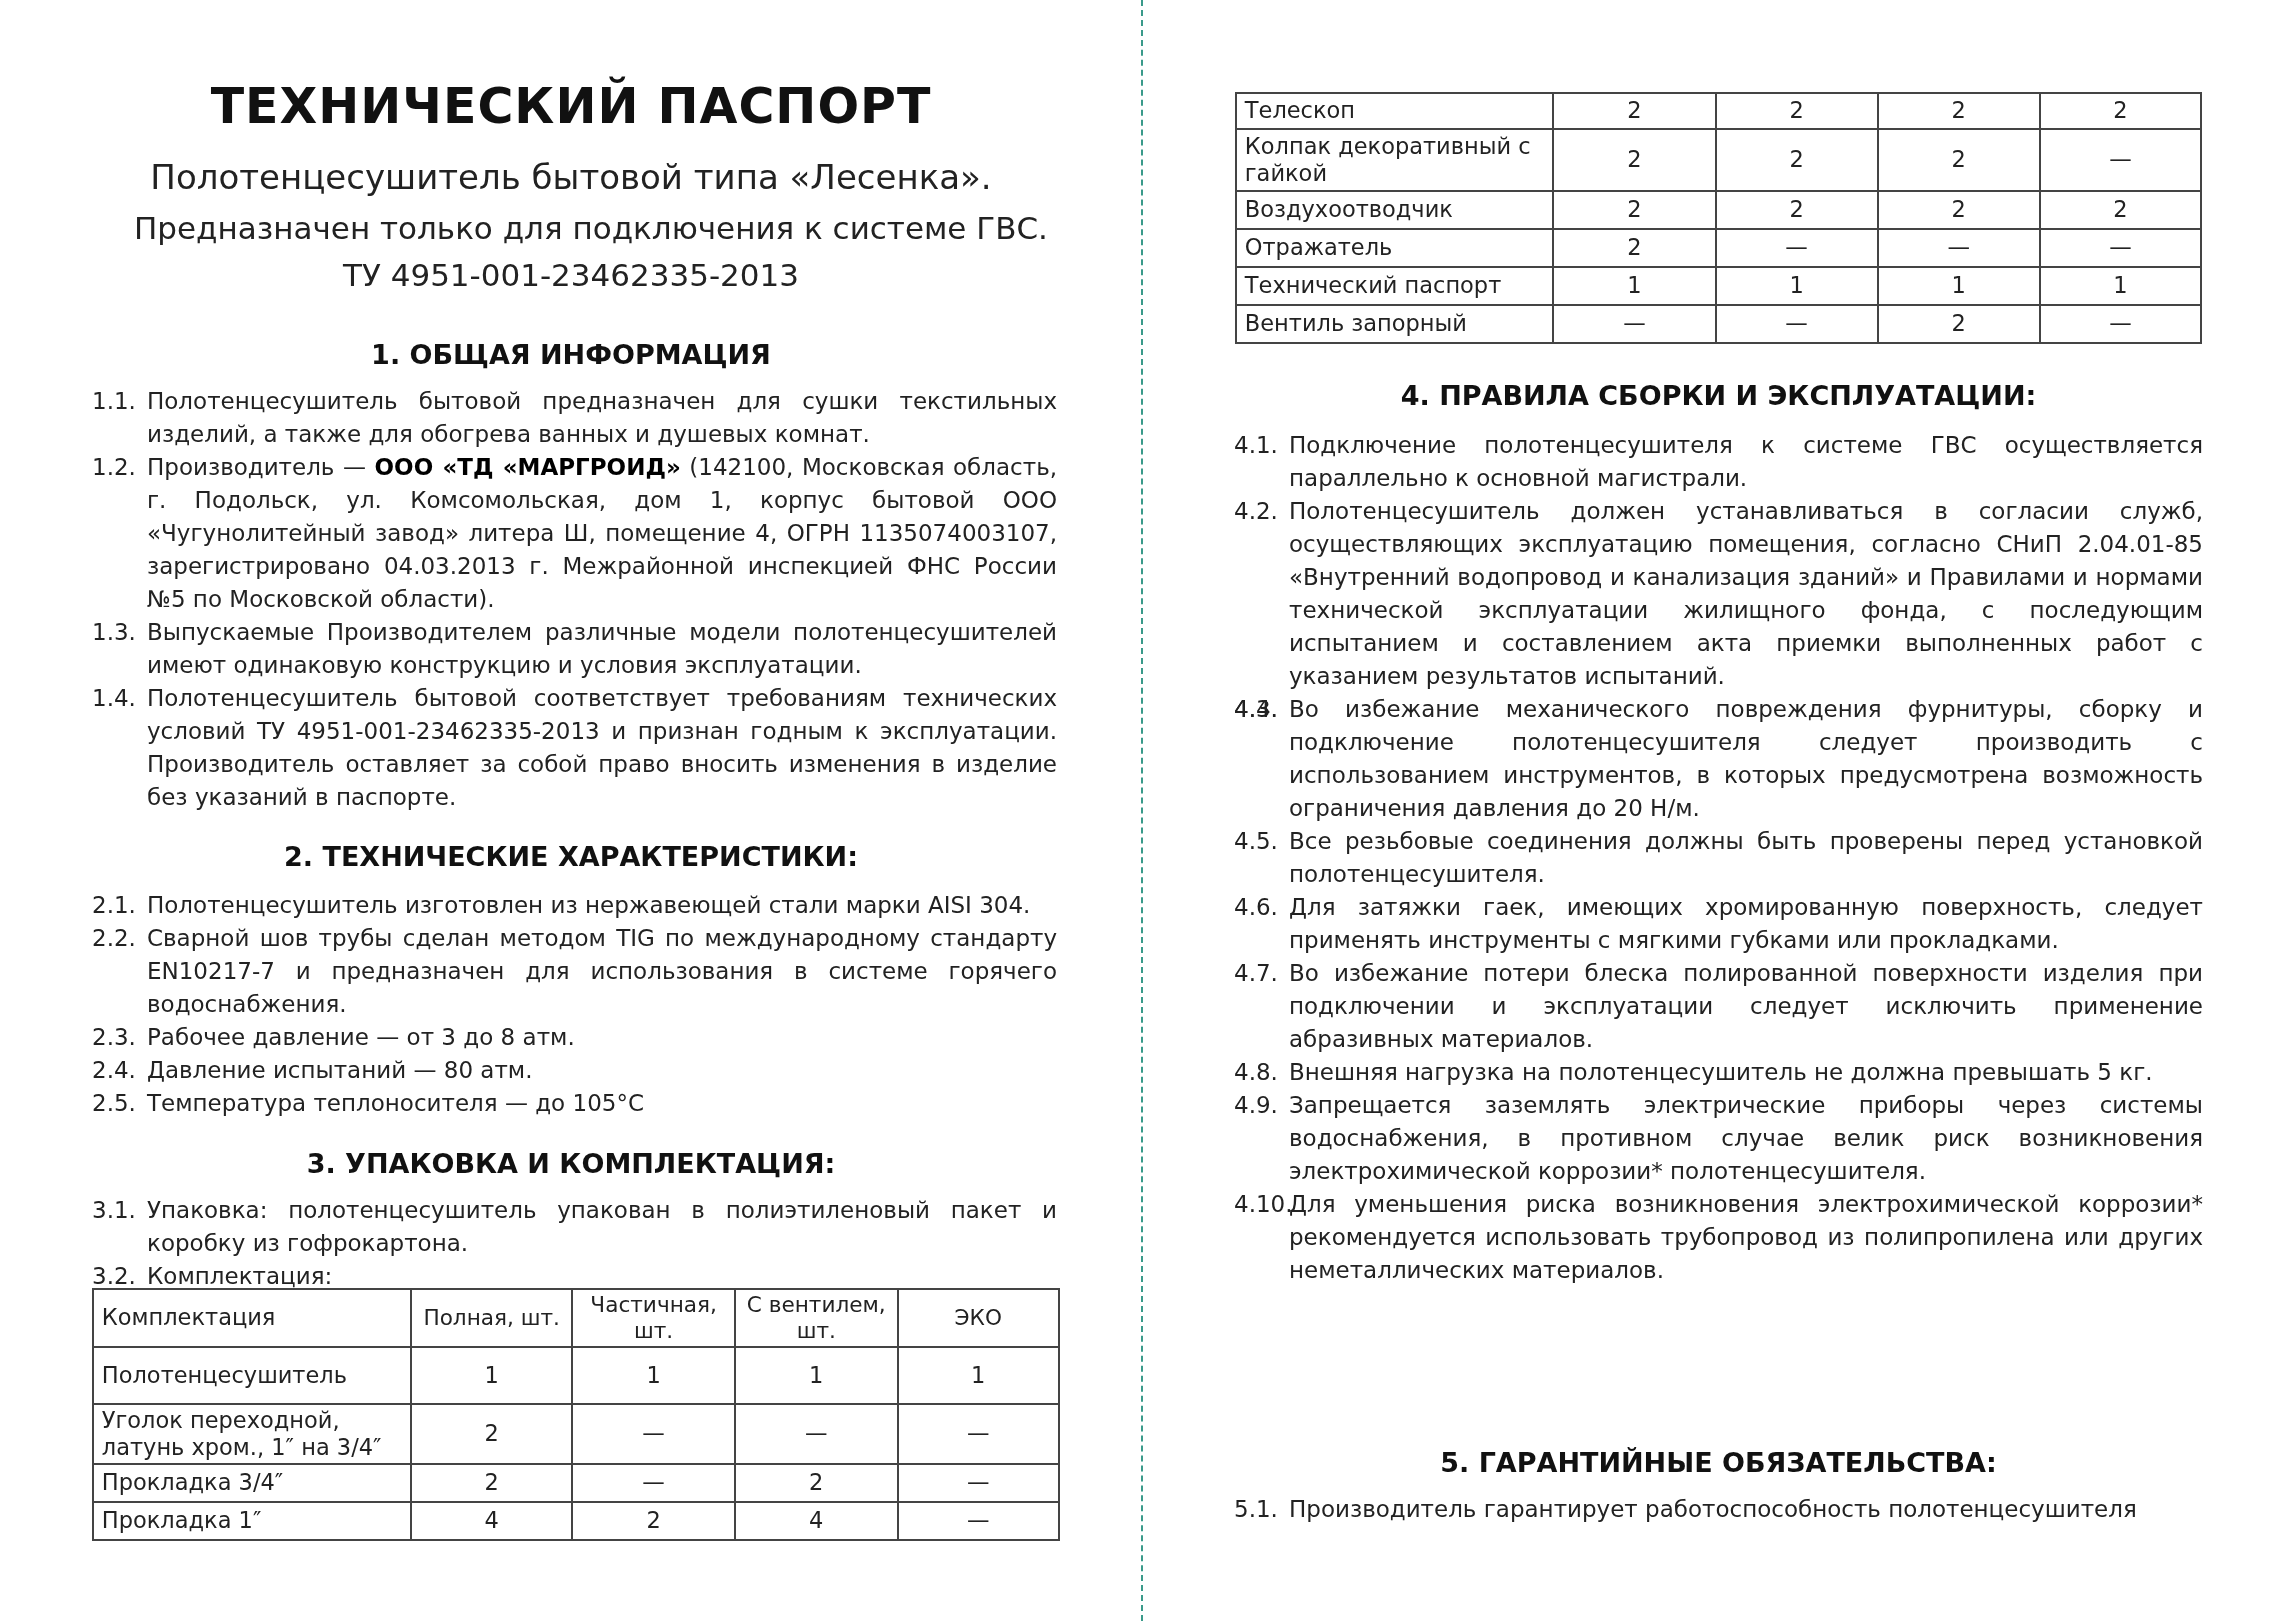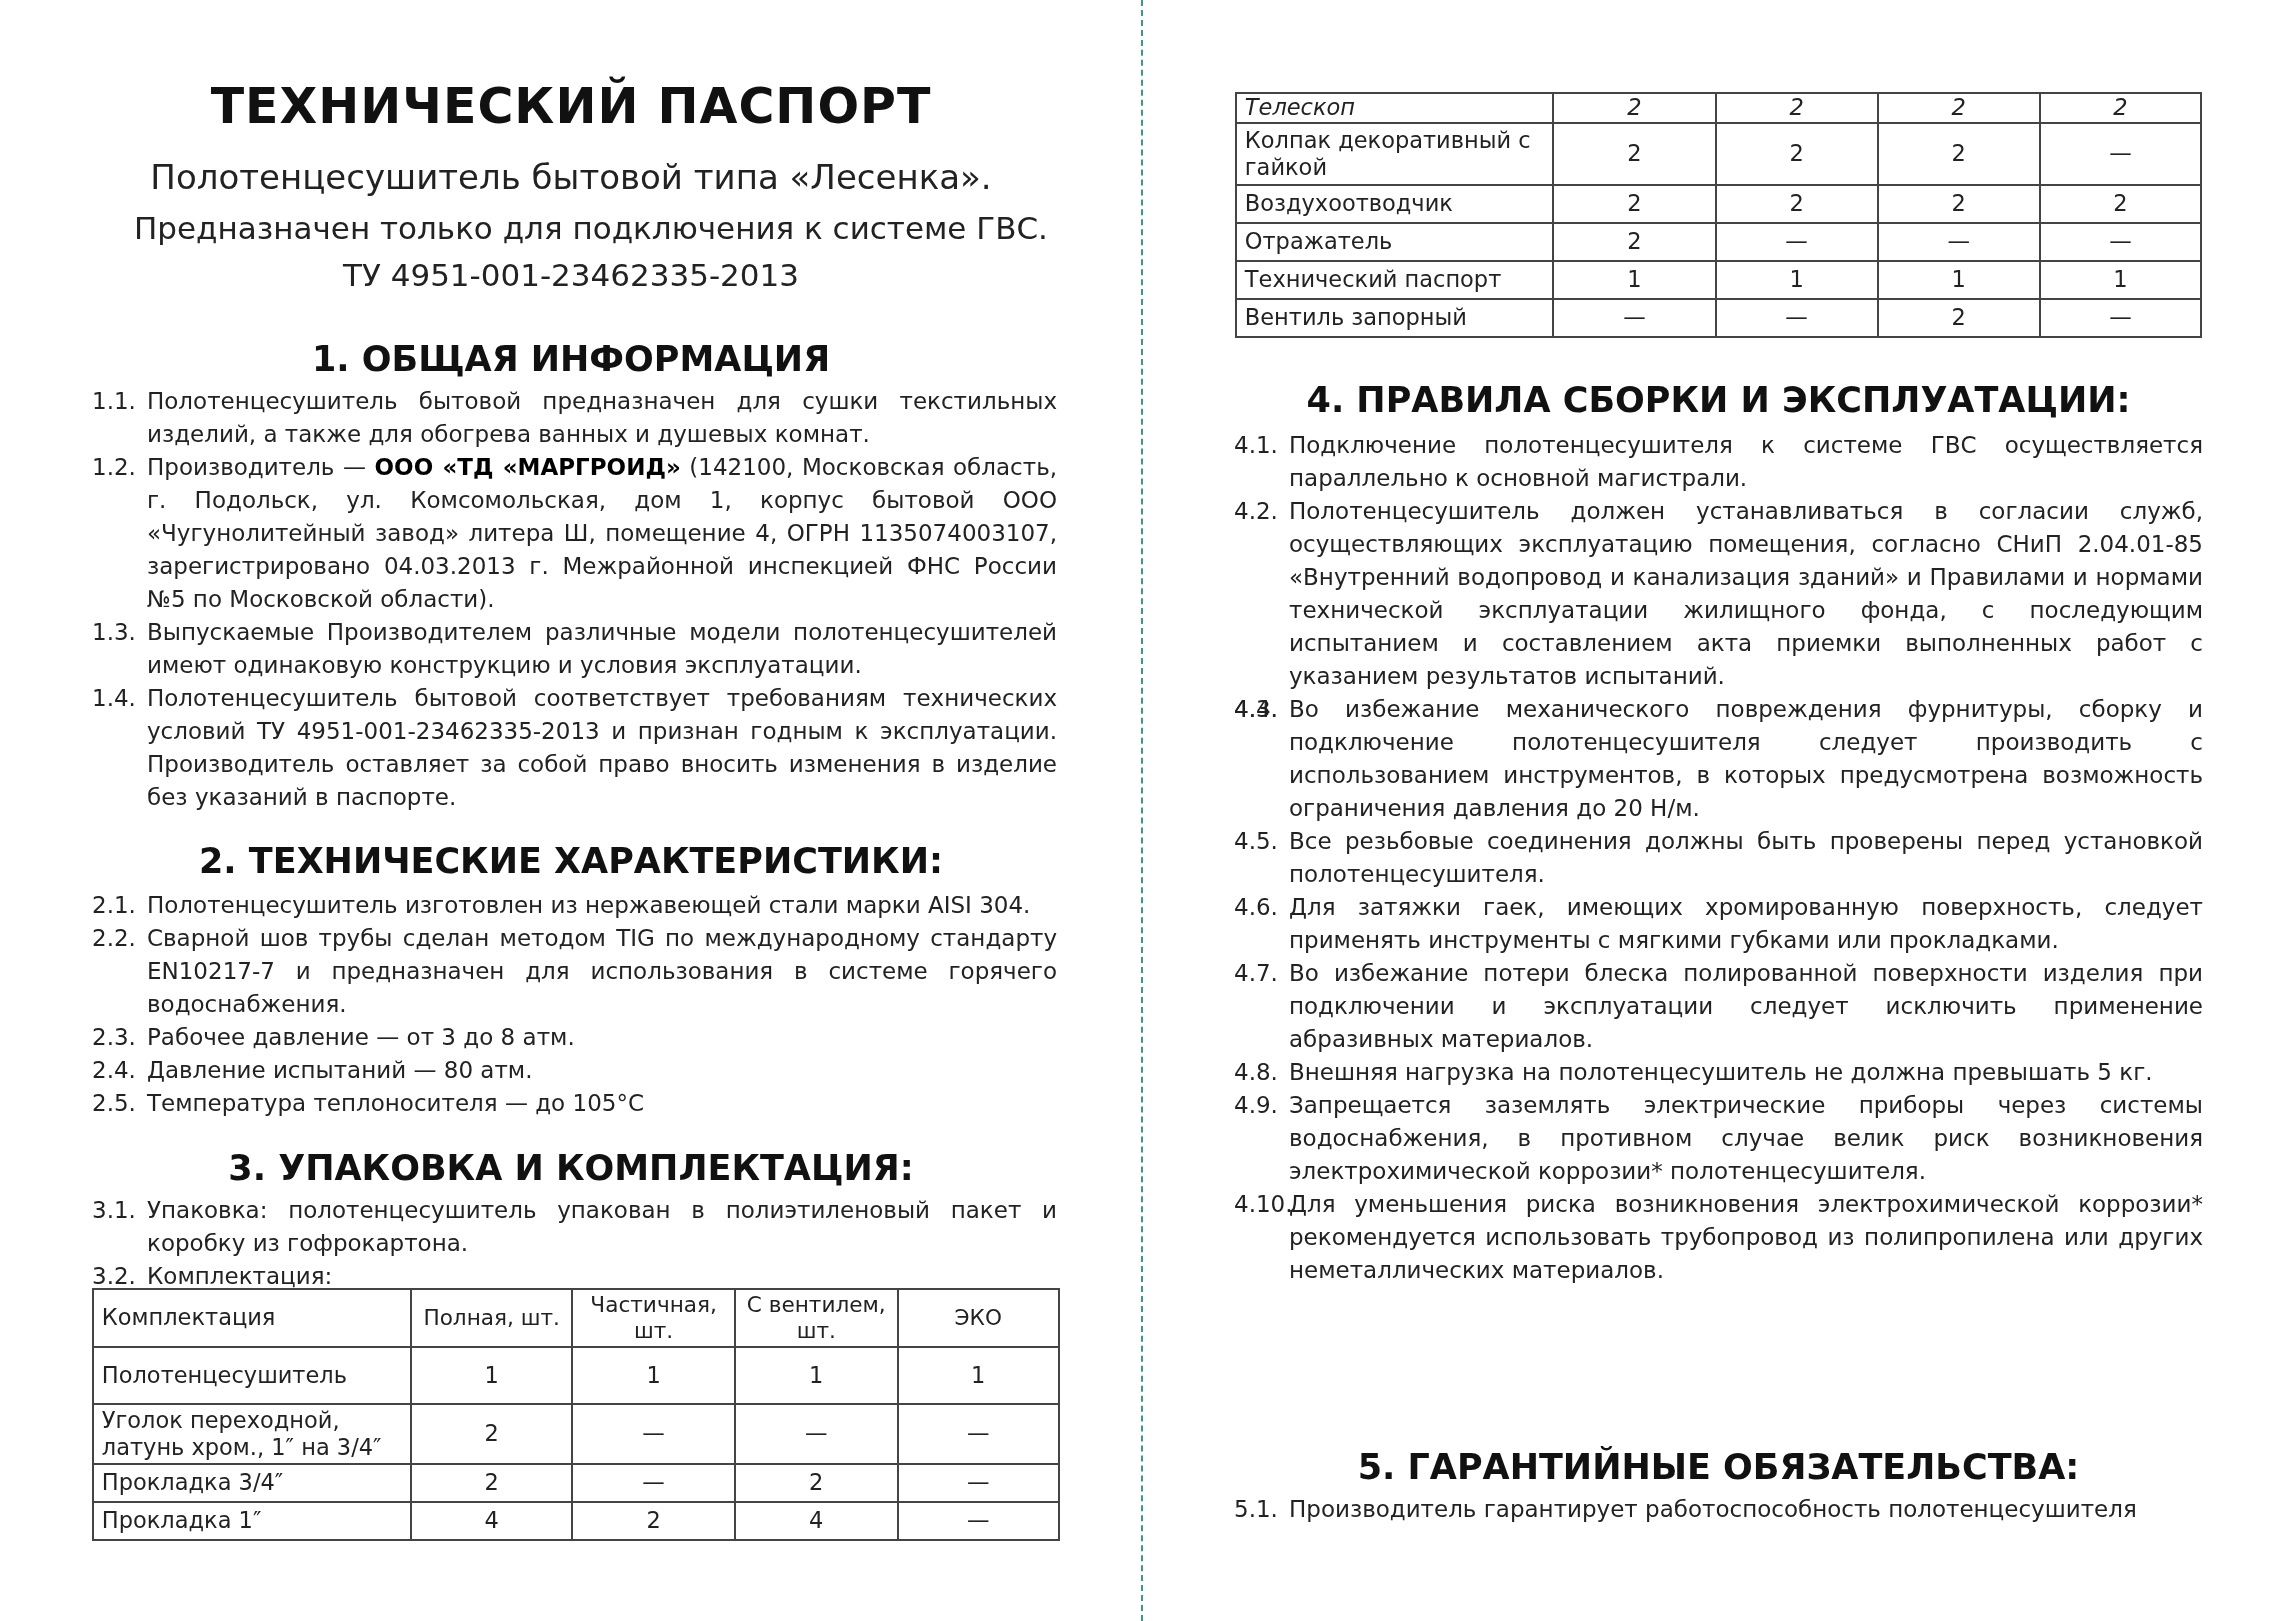--- a/index.html
+++ b/index.html
@@ -9,21 +9,21 @@
   .left { left:0; width:1142px; }
   .right { left:1143px; width:1142px; }
   .divider { position:absolute; left:1141px; top:0; width:0; height:1621px;
              border-left:2.9px dashed #3a9a8a; }
   .title { position:absolute; left:0; width:1142px; top:78px; text-align:center;
            font-size:49px; font-weight:bold; letter-spacing:1px; color:#111; }
   .sub { position:absolute; left:0; width:1142px; text-align:center; color:#222; }
   .sub1 { top:157px; font-size:34px; }
   .sub2 { top:210px; font-size:31px;padding-left:20px; }
   .sub3 { top:257px; font-size:31px; }
-  .h2 { position:absolute; text-align:center; font-weight:bold; font-size:35px; color:#111; }
+  .h2 { position:absolute; text-align:center; font-weight:bold; font-size:27px; color:#111; }
   .list { position:absolute; font-size:23px; line-height:33px; color:#222; }
   .item { position:relative; padding-left:55px; text-align:justify; }
   .item .num { position:absolute; left:0; top:0; }
   .item b { font-weight:bold; color:#000000; }
   table.kit { position:absolute; border-collapse:collapse; font-size:22.5px; color:#222; }
   table.kit td, table.kit th { border:2px solid #444; padding:0 7.8px; font-weight:normal; line-height:27.4px; }
   table.kit td.n { text-align:center; }
   table.kit th.n { text-align:center; font-size:21.6px; line-height:26.5px; }
   table.kit .lbl { text-align:left; }
 </style>
@@ -145,21 +145,21 @@
 <div class="page right">
   <table class="kit" style="left:92px; top:92px; width:967px;">
     <colgroup>
         <col style="width:318px">
         <col style="width:163px">
         <col style="width:163px">
         <col style="width:163px">
         <col style="width:162px">
       </colgroup>
     <tbody>
-        <tr style="height:30px;font-style:italic;">
+        <tr style="height:36px;">
       <td class="lbl">Телескоп</td>
       <td class="n">2</td>
       <td class="n">2</td>
       <td class="n">2</td>
       <td class="n">2</td>
     </tr>
     <tr style="height:62px;">
       <td class="lbl">Колпак декоративный с гайкой</td>
       <td class="n">2</td>
       <td class="n">2</td>

